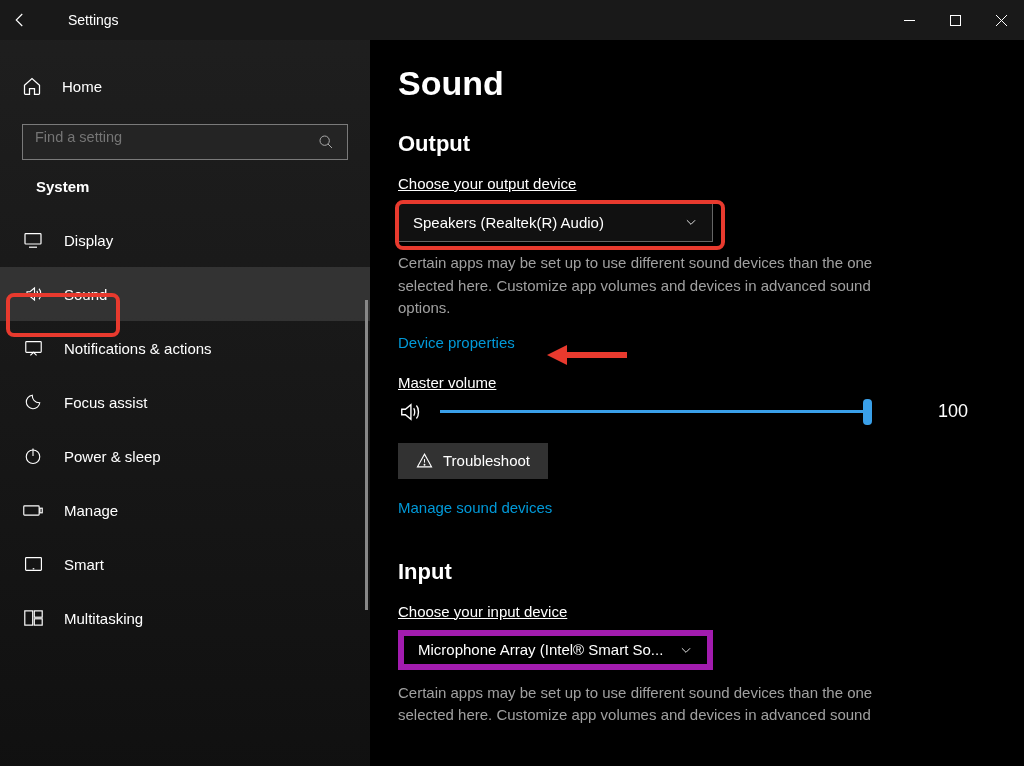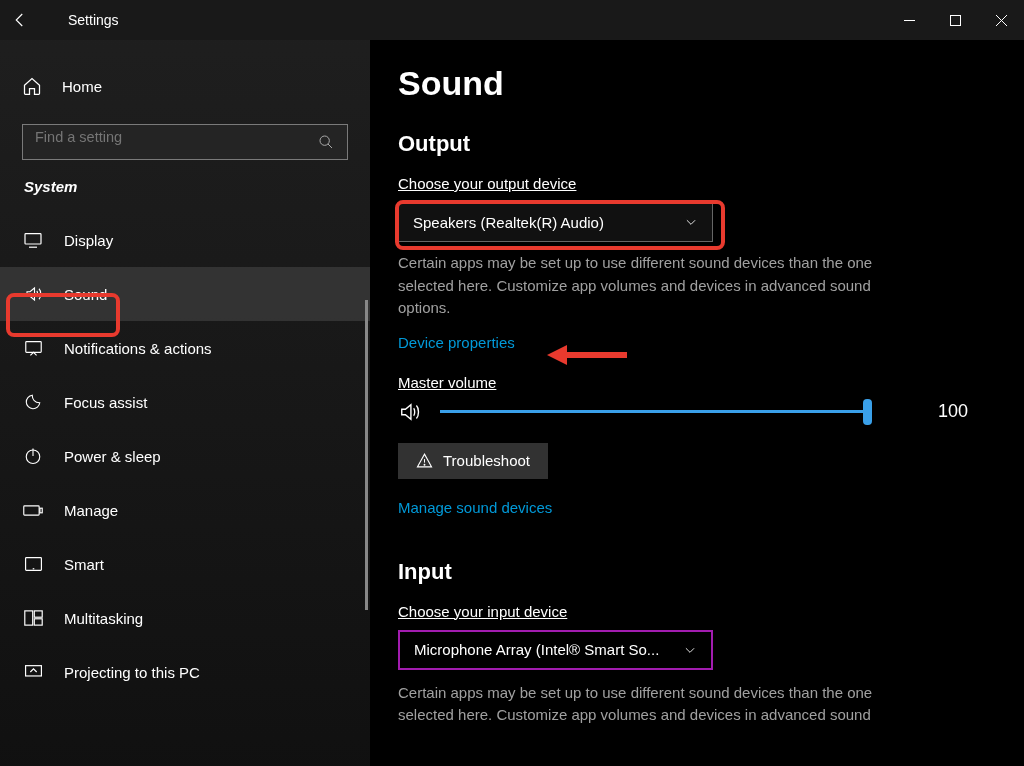--- a/index.html
+++ b/index.html
@@ -16,21 +16,21 @@
   .layout { flex:1; display:flex; min-height:0; }
 
   
   .sidebar { width: 370px; background: linear-gradient(180deg, rgba(55,55,55,.55), rgba(30,30,30,.55)); padding: 0 0 0 0; position:relative;}
   .home-row { display:flex; align-items:center; height:56px; padding-left:22px; gap:20px; margin-top:18px;}
   .home-row .label { font-size:15px; }
   .search-wrap { margin: 10px 22px 18px 22px; }
   .search { width:100%; height:36px; background:rgba(40,40,40,.7); border:1.5px solid #7a7a7a; color:#aaa; padding:0 40px 11px 12px; font-size:14.5px; outline:none; }
   .search-wrap { position:relative; }
   .search-icon { position:absolute; right:14px; top:50%; transform:translateY(-50%); }
-  .section-label { padding: 0 24px; font-size:15px; font-weight:600; margin-bottom:18px; margin-top:6px;font-style:italic;}
+  .section-label { padding: 0 36px; font-size:15px; font-weight:600; margin-bottom:18px; margin-top:6px;}
   .nav-item { display:flex; align-items:center; gap:20px; height:54px; padding-left:22px; font-size:15px; position:relative;}
   .nav-item.selected { background: rgba(100,100,100,.35); }
   .nav-item .iconbox { width:22px; display:flex; align-items:center; justify-content:center; }
   .scroll-indicator { position:absolute; right:2px; top:260px; width:3px; height:310px; background:#888; }
 
   
   .red-highlight { position:absolute; border:4px solid #e83a2e; border-radius:8px; pointer-events:none; }
 
   
   .main { flex:1; background:#000; padding: 24px 28px 0 28px; overflow:hidden; position:relative;}
@@ -41,21 +41,21 @@
   .dropdown { width:315px; height:40px; background:#111; border:1px solid #666; display:flex; align-items:center; justify-content:space-between; padding:0 14px; font-size:15px;}
   .desc { color:#a0a0a0; font-size:15px; line-height:1.5; max-width:520px; margin-bottom:14px;}
   .link { color:#0099d8; font-size:15px; }
   .master-row { display:flex; align-items:center; gap:18px; margin-top:10px;}
   .slider-wrap { display:flex; align-items:center; gap:14px; flex:0 0 430px;}
   .slider-track { flex:1; height:3px; background:#3aa0e9; position:relative;}
   .slider-track::after { content:""; position:absolute; right:-2px; top:50%; transform:translate(0,-50%); width:9px; height:26px; background:#3aa0e9; border-radius:4px;}
   .vol-num { font-size:18px; margin-left:50px;}
   .troubleshoot { margin-top:20px; height:36px; background:#323232; border:none; color:#fff; padding:0 18px; display:inline-flex; align-items:center; gap:10px; font-size:15px;justify-content:center;}
   .section-gap { margin-top:42px; }
-  .input-dropdown { width:315px; height:40px; background:#000; border:2px solid #a21caf; display:flex; align-items:center; justify-content:space-between; padding:0 14px; font-size:15px; margin-bottom:12px;}
+  .input-dropdown { width:315px; height:40px; background:#000; border:6px solid #a21caf; display:flex; align-items:center; justify-content:space-between; padding:0 14px; font-size:15px; margin-bottom:12px;}
 
   
   .arrow-ann { position:absolute; left:547px; top:343px; pointer-events:none;}
   .arrow-ann svg { display:block; }
 
   svg { display:block; }
 </style>
 </head>
 <body>
 
@@ -185,29 +185,20 @@
       <span class="iconbox">
           <svg width="19" height="16" viewBox="0 0 24 20" fill="none" stroke="#fff" stroke-width="1.5">
             <rect x="1" y="1" width="10" height="18"></rect>
             <rect x="13" y="1" width="10" height="8"></rect>
             <rect x="13" y="11" width="10" height="8"></rect>
           </svg>
         </span>
       <span>Multitasking</span>
     </div>
 
-    <div class="nav-item">
-      <span class="iconbox">
-          <svg width="19" height="16" viewBox="0 0 24 20" fill="none" stroke="#fff" stroke-width="1.5">
-            <rect x="2" y="2" width="20" height="13"></rect>
-            <path d="M8 10l4-4 4 4"></path>
-          </svg>
-        </span>
-      <span>Projecting to this PC</span>
-    </div>
 
     <div class="scroll-indicator"></div>
   </div>
 
   <div class="main">
     <h1>Sound</h1>
 
     <h2 class="sec">Output</h2>
 
     <div class="field-label">Choose your output device</div>

